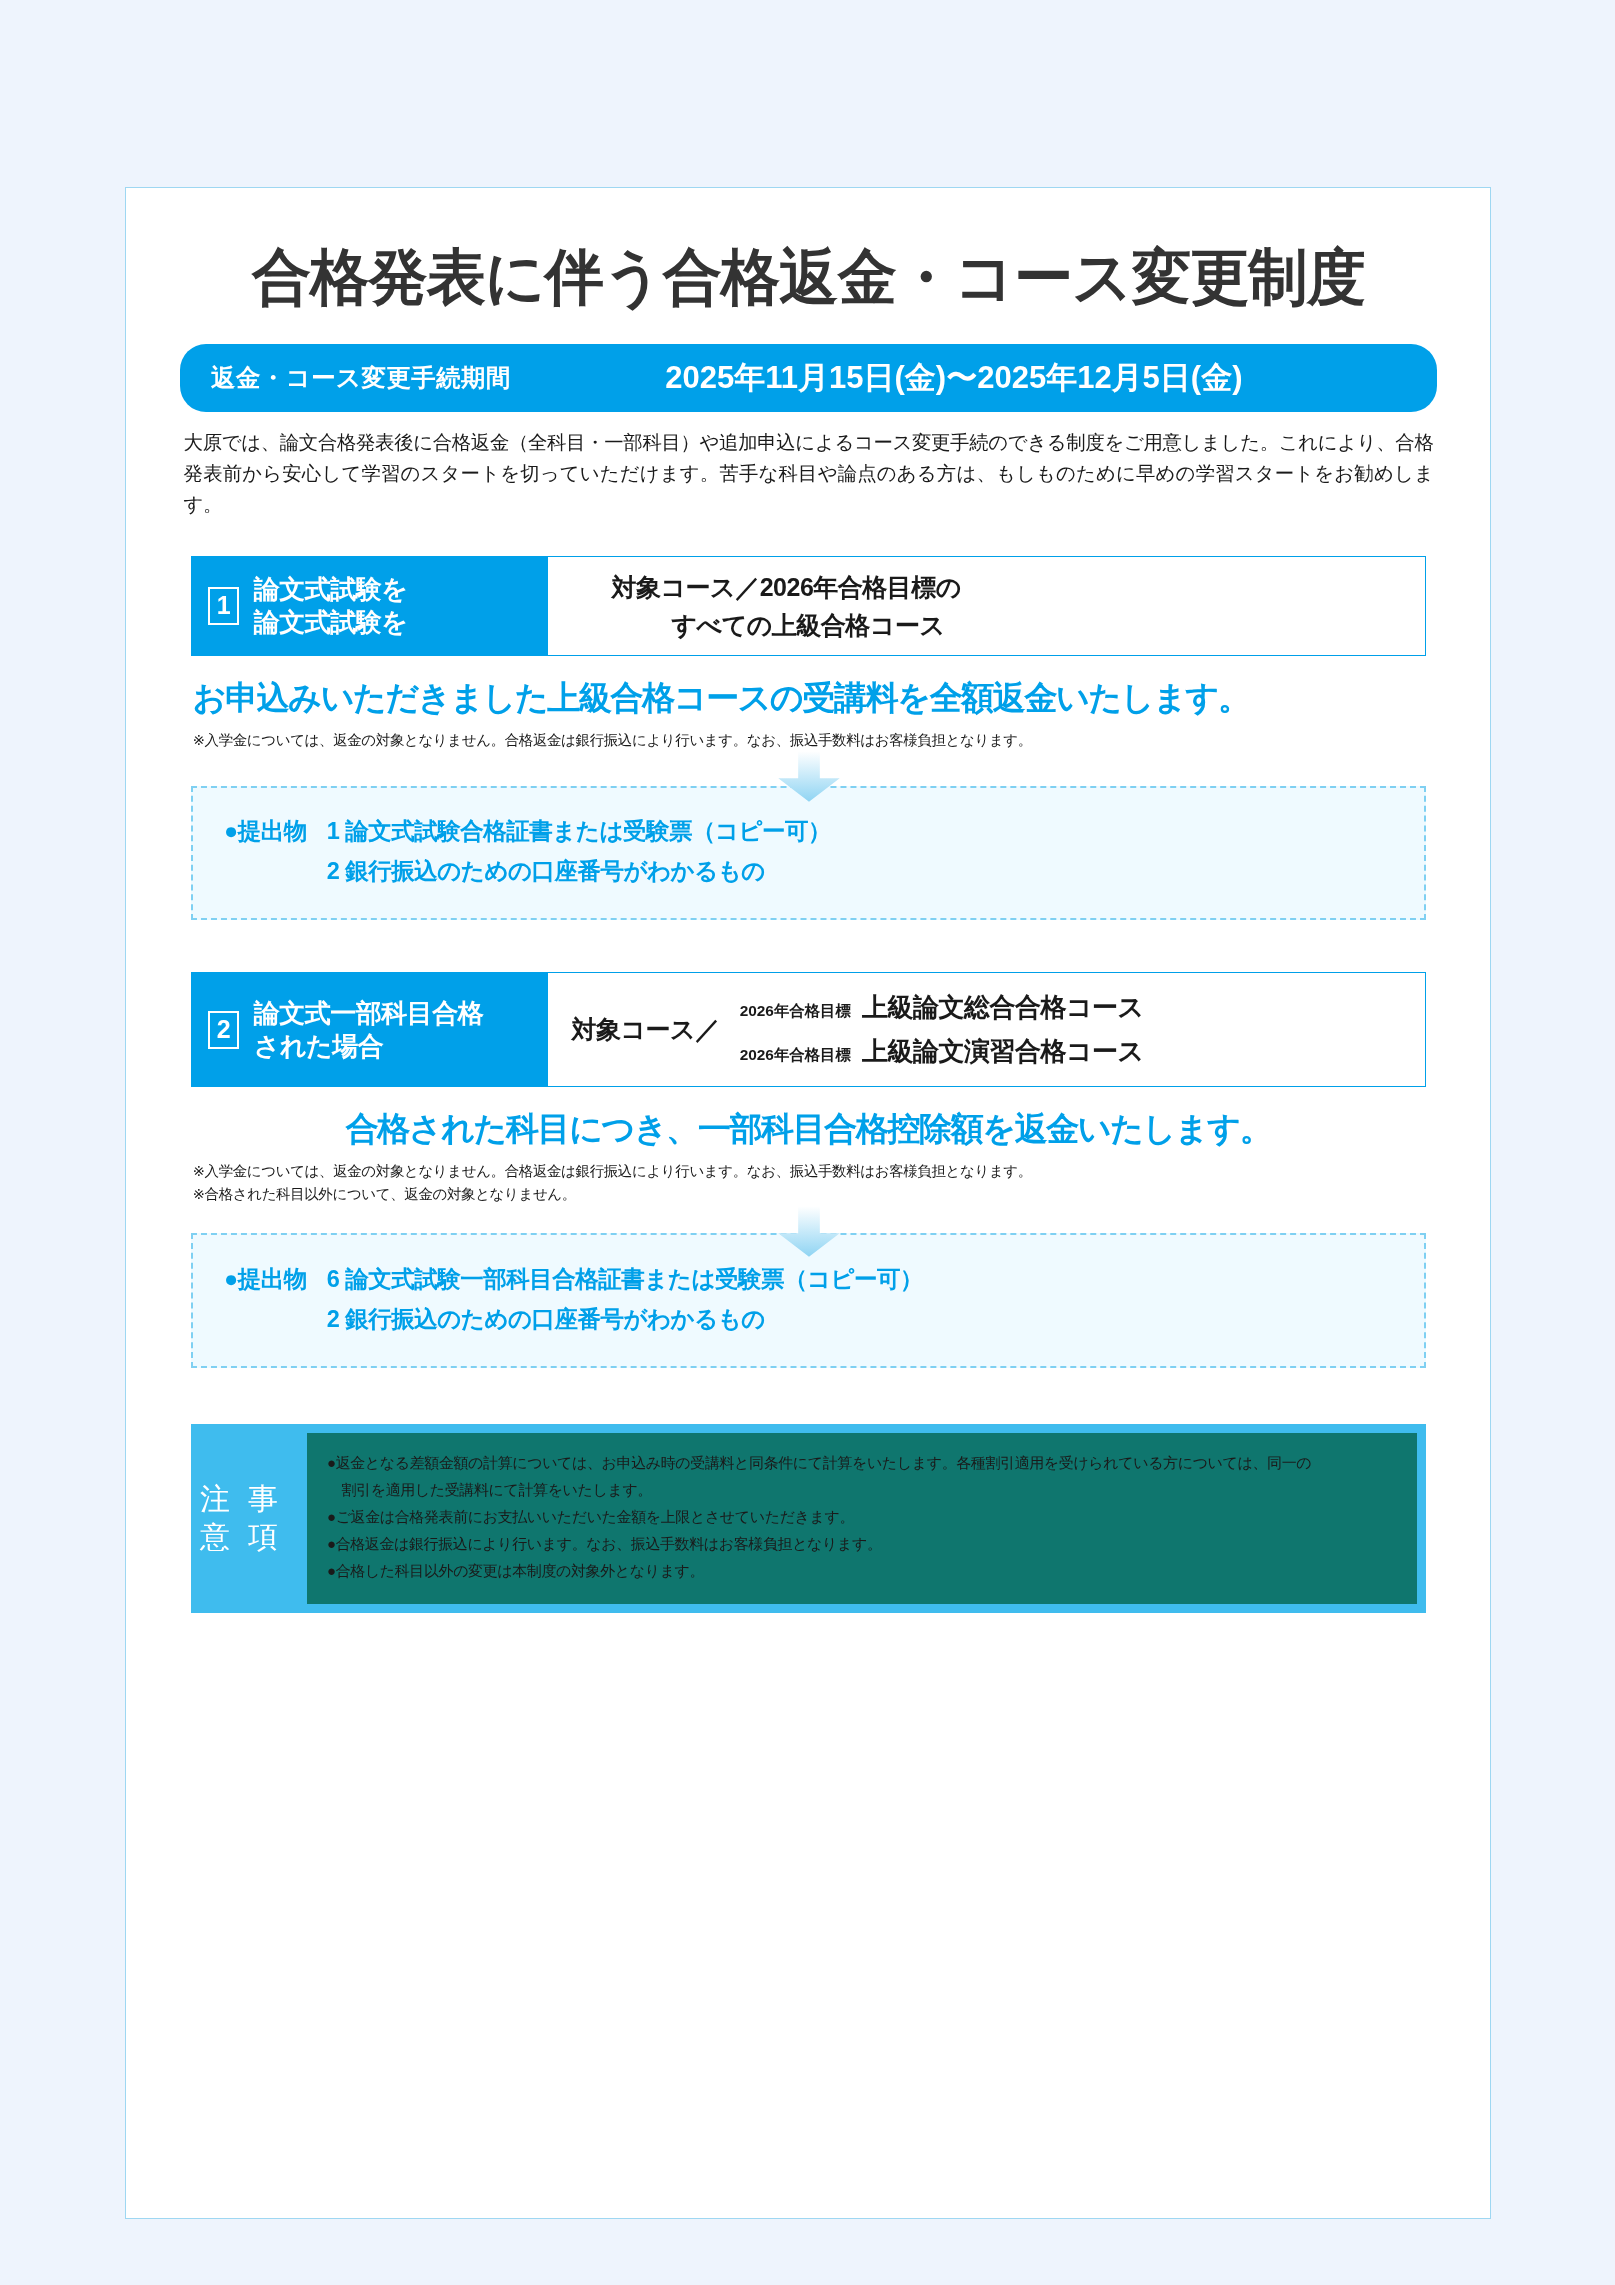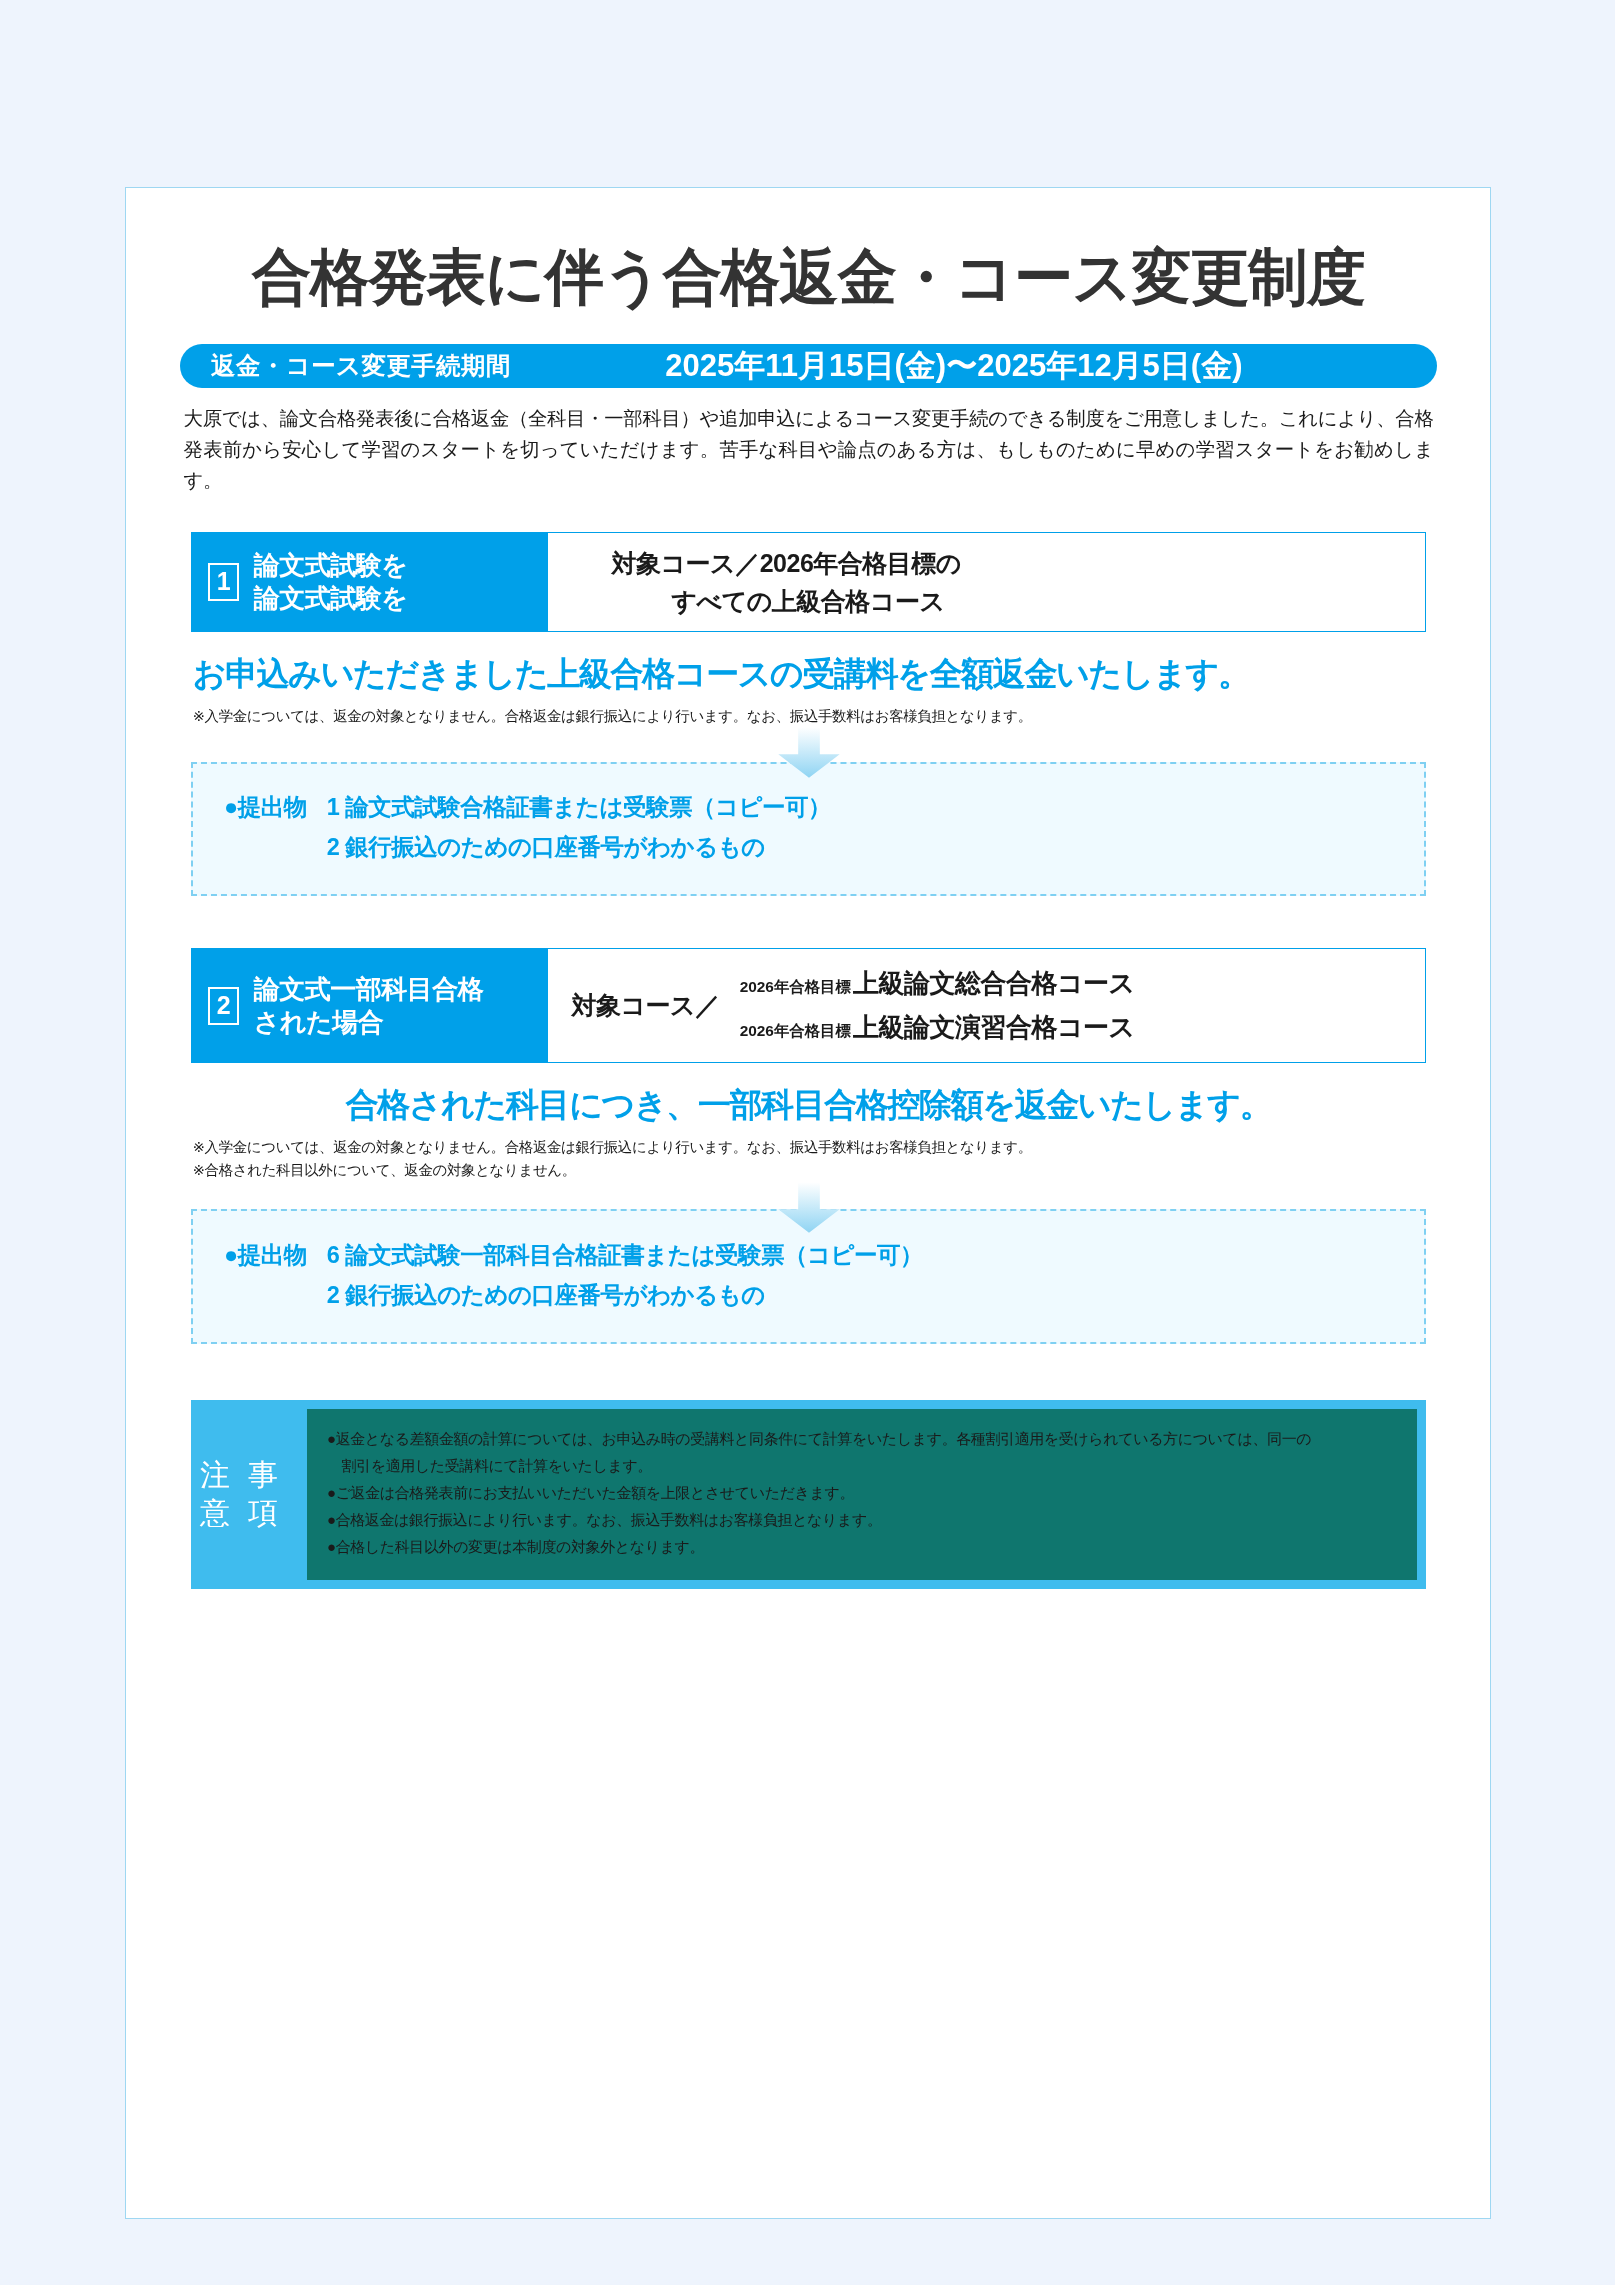--- a/index.html
+++ b/index.html
@@ -38,21 +38,21 @@
     letter-spacing:-0.9px;
     text-align:center;
     white-space:nowrap;
     transform:scaleX(0.97);
     transform-origin:center;
   }
 
   
   .period-banner {
     margin-top:25px;
-    height:44px;
+    height:68px;
     background:#00a0e9;
     border-radius:26px;
     display:flex;
     align-items:center;
     color:#ffffff;
     padding:0 31px;
   }
   .period-label {
     font-size:24.4px;
     font-weight:bold;
@@ -144,21 +144,21 @@
     font-size:25px;
     font-weight:bold;
     color:#1a1a1a;
     white-space:nowrap;
     letter-spacing:-0.5px;
   }
   .clist { padding-left:20px; }
   .crow {
     display:flex;
     align-items:baseline;
-    gap:2px;
+    gap:11px;
     padding:4.5px 0;
     white-space:nowrap;
   }
   .cyear { font-size:15.4px; font-weight:bold; color:#1a1a1a; }
   .cname { font-size:26px; font-weight:bold; color:#1a1a1a; letter-spacing:-0.5px; }
 
   
   .headline {
     margin-top:20px;
     font-size:33px;

